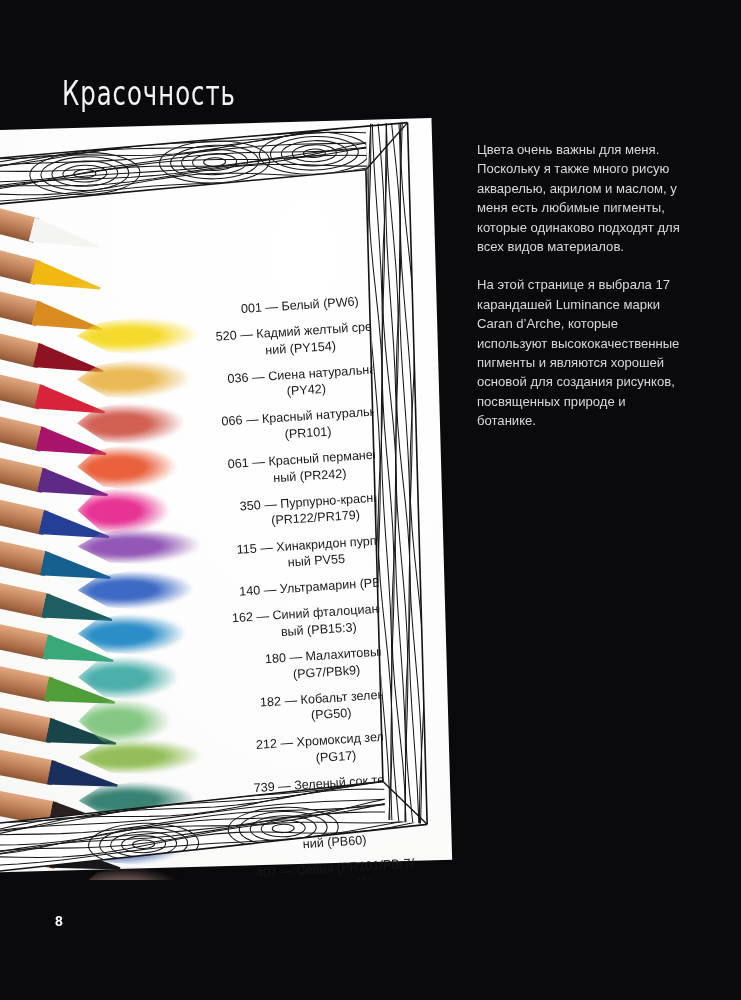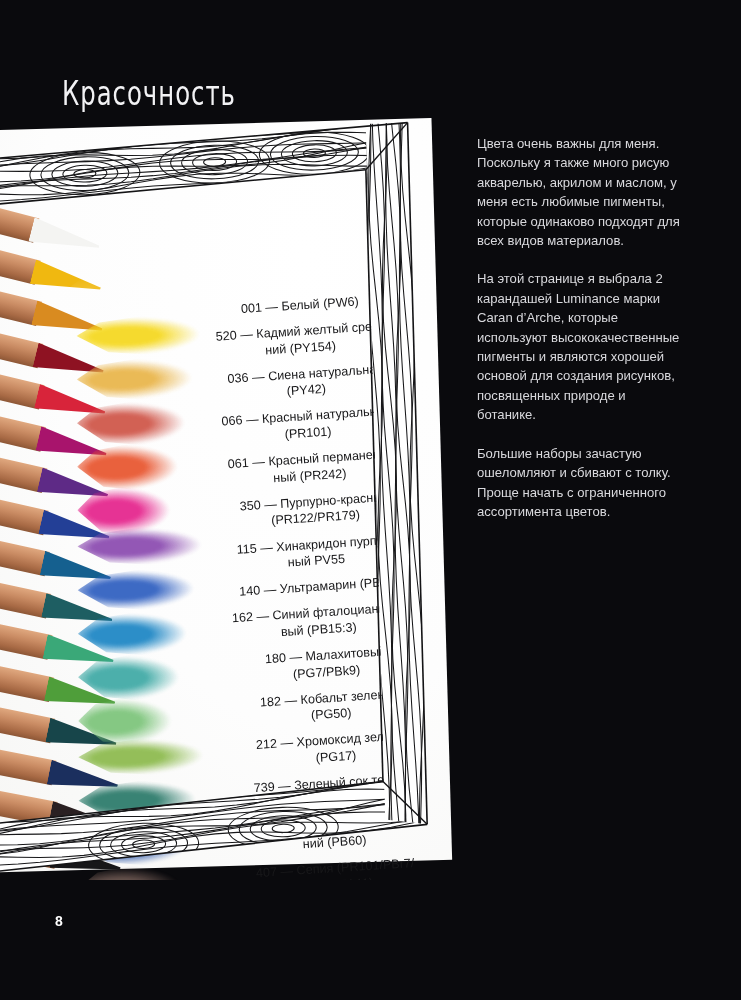--- a/index.html
+++ b/index.html
@@ -73,21 +73,21 @@
   .item{
     color:#18181a;
     font-size:12.6px;line-height:16.6px;
     margin-bottom:9.5px;
     text-align:center;
     white-space:pre-line;
   }
 
   
   .copy{
-    position:absolute;left:477px;top:134px;width:204px;
+    position:absolute;left:477px;top:140px;width:204px;
     color:#d9d9dd;
     font-size:13.1px;line-height:19.4px;
   }
   .copy p{margin:0 0 19px 0;}
 </style>
 </head>
 <body>
 
 <div class="page">
 
@@ -316,19 +316,18 @@
         <polyline points="401,56 401,668" stroke="#141416" stroke-width="1.6" fill="none"></polyline>
         <polyline points="444,10 401,56" stroke="#141416" stroke-width="1.4" fill="none"></polyline>
         <polyline points="444,712 401,668" stroke="#141416" stroke-width="1.4" fill="none"></polyline>
       </svg>
 
     </div>
   </div>
 
   <div class="copy" id="copy-column">
       <p>Цвета очень важны для меня. Поскольку я также много рисую акварелью, акрилом и маслом, у меня есть любимые пигменты, которые одинаково подходят для всех видов материалов.</p>
-      <p>На этой странице я выбрала 2 карандашей Luminance марки Caran d’Arche, которые используют высококачественные пигменты и являются хорошей основой для создания рисунков, посвященных природе и ботанике.</p>
-      <p>Большие наборы зачастую ошеломляют и сбивают с толку. Проще начать с ограниченного ассортимента цветов.</p>
+      <p>На этой странице я выбрала 17 карандашей Luminance марки Caran d’Arche, которые используют высококачественные пигменты и являются хорошей основой для создания рисунков, посвященных природе и ботанике.</p>
     </div>
 
   <div id="page-number">8</div>
 
 </div>
 
 </body></html>

